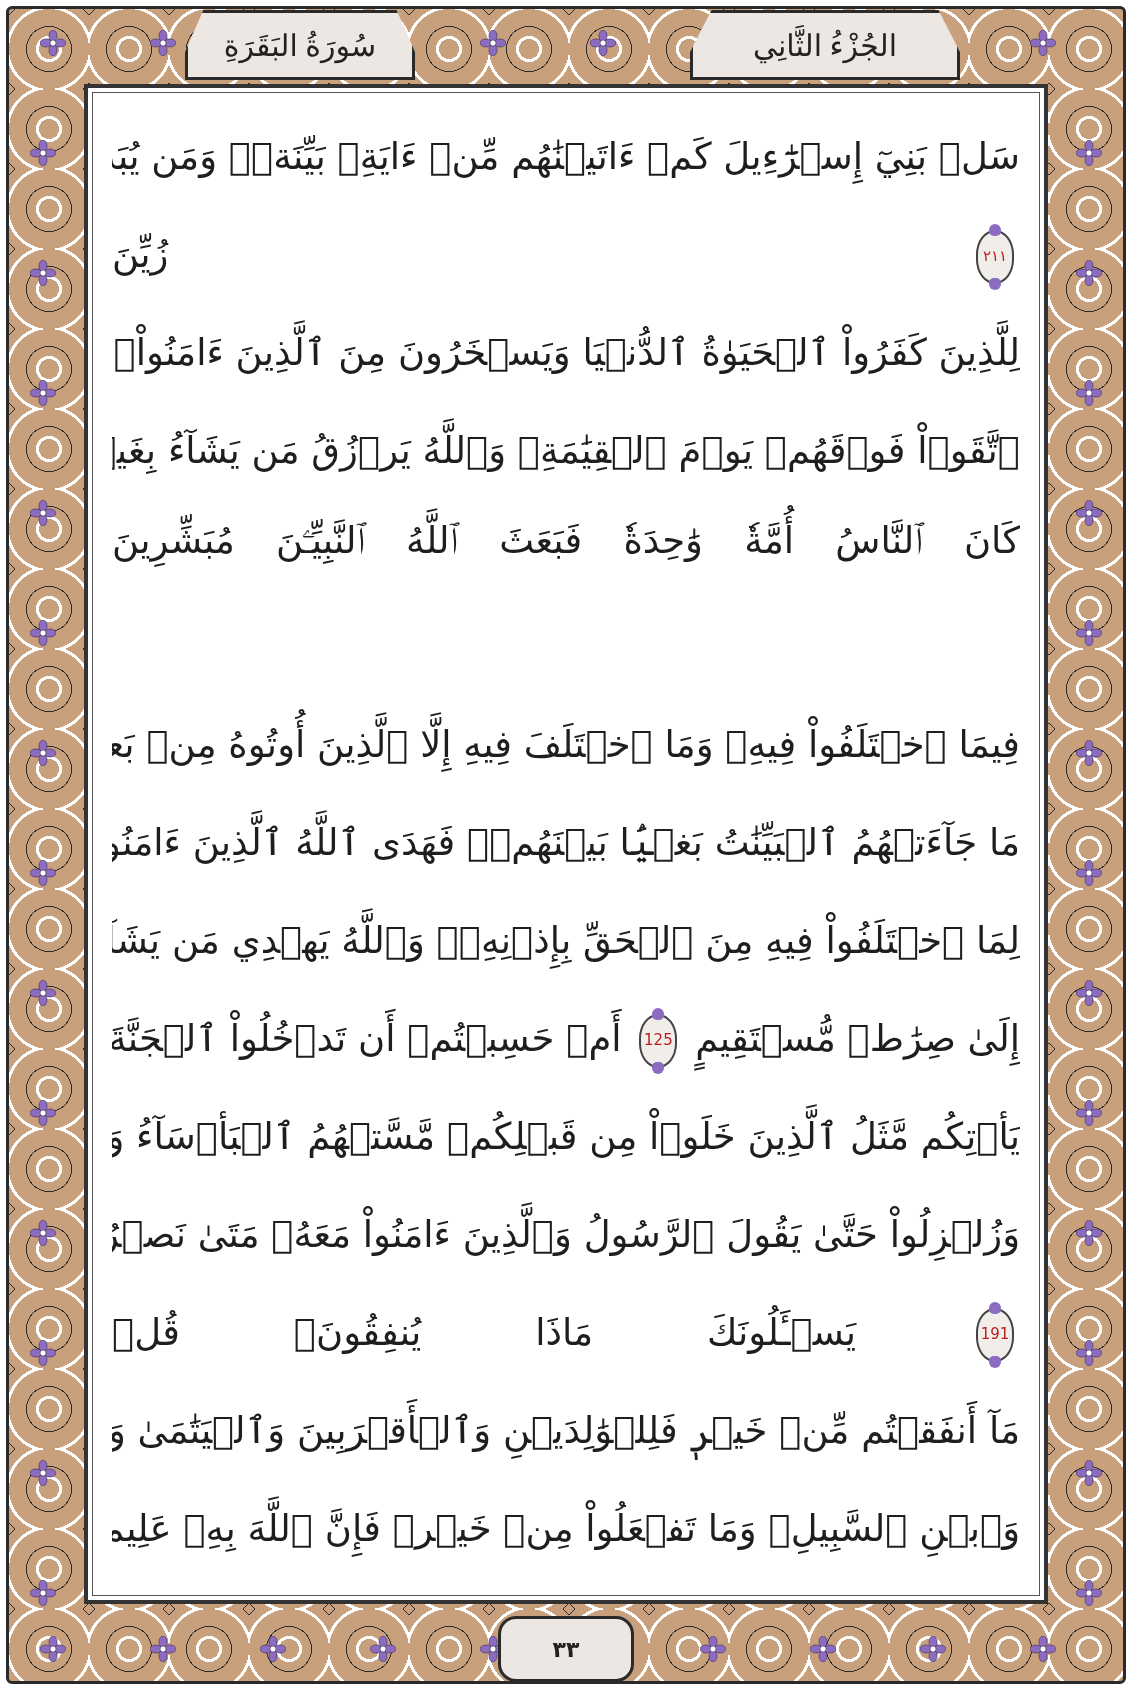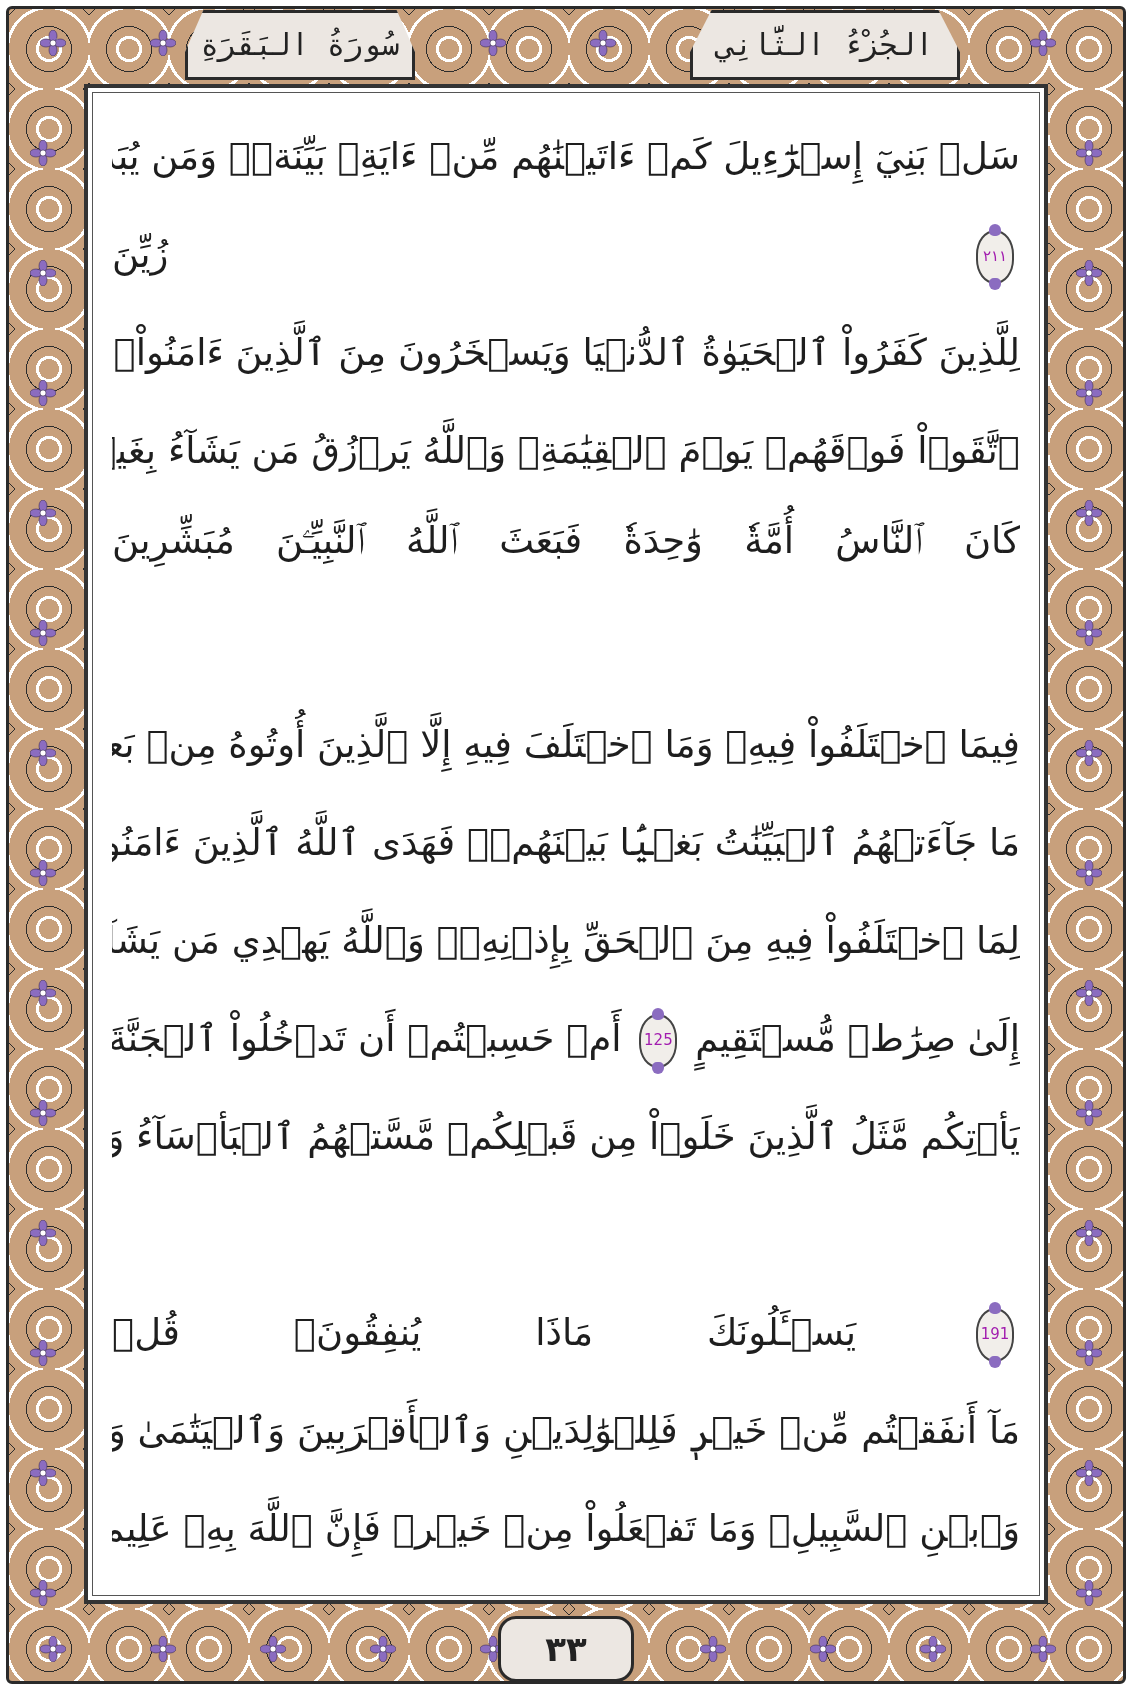--- a/index.html
+++ b/index.html
@@ -19,43 +19,43 @@
 
   .flower { position:absolute; width:26px; height:26px; }
   .flower svg { width:100%; height:100%; display:block; }
 
   
   .plate { position:absolute; top:10px; height:70px; background:#ece7e2; border:3px solid #2a2a2a;
     box-sizing:border-box; display:flex; align-items:center; justify-content:center;
     clip-path:polygon(8% 0, 92% 0, 100% 60%, 100% 100%, 0 100%, 0 60%); }
   .plate-left { left:185px; width:230px; }
   .plate-right { left:690px; width:270px; }
-  .plate-text { font-family:Liberation Mono, monospace; font-size:30px; color:#222; direction:rtl; }
+  .plate-text { font-family:Liberation Serif, serif; font-size:30px; color:#222; direction:rtl; }
 
   
   .pagenum { position:absolute; left:498px; top:1616px; width:136px; height:66px; background:#ece7e2;
     border:3px solid #2a2a2a; box-sizing:border-box; border-radius:18px;
     display:flex; align-items:center; justify-content:center; }
-  .pagenum-text { font-size:34px; color:#222; font-weight:bold; }
+  .pagenum-text { font-size:22px; color:#222; font-weight:bold; }
 
   
   .text-area { position:absolute; left:112px; top:112px; width:908px; height:1480px; }
   .line { position:absolute; left:0; width:908px; height:90px; direction:rtl; text-align:justify;
     text-align-last:justify; font-family:"DejaVu Sans", sans-serif; font-size:37px; line-height:90px;
     color:#1e1e1e; white-space:nowrap; overflow:hidden; }
   .line span.seg { unicode-bidi:embed; }
 
   .ayah-marker { display:inline-flex; align-items:center; justify-content:center;
     width:38px; height:54px; margin:0 6px; vertical-align:middle; position:relative;
     border-radius:50% / 45%; border:2px solid #444; background:#f1eeea; box-sizing:border-box; }
   .ayah-marker::before { content:""; position:absolute; top:-8px; left:50%; width:12px; height:12px;
     margin-left:-6px; background:#8b6cc0; border-radius:50% 50% 40% 40%; }
   .ayah-marker::after { content:""; position:absolute; bottom:-8px; left:50%; width:12px; height:12px;
     margin-left:-6px; background:#8b6cc0; border-radius:40% 40% 50% 50%; }
-  .ayah-num { font-size:15px; color:#a21caf; line-height:1; direction:rtl; }
+  .ayah-num { font-size:15px; color:#b91c1c; line-height:1; direction:rtl; }
 </style>
 </head>
 <body>
 
 <div class="page">
 
   <div class="border-band"></div>
 
   <div id="flowers">
       <div class="flower" style="left: 40px; top: 30px;">
@@ -517,20 +517,21 @@
     <div class="line" style="top:196px"><span class="seg">لِلَّذِينَ كَفَرُواْ ٱلۡحَيَوٰةُ ٱلدُّنۡيَا وَيَسۡخَرُونَ مِنَ ٱلَّذِينَ ءَامَنُواْۘ وَٱلَّذِينَ</span></div>
     <div class="line" style="top:294px"><span class="seg">ٱتَّقَوۡاْ فَوۡقَهُمۡ يَوۡمَ ٱلۡقِيَٰمَةِۗ وَٱللَّهُ يَرۡزُقُ مَن يَشَآءُ بِغَيۡرِ حِسَابٖ</span> </div>
     <div class="line" style="top:384px"><span class="seg">كَانَ ٱلنَّاسُ أُمَّةٗ وَٰحِدَةٗ فَبَعَثَ ٱللَّهُ ٱلنَّبِيِّـۧنَ مُبَشِّرِينَ</span></div>
     <div class="line" style="top:588px"><span class="seg">فِيمَا ٱخۡتَلَفُواْ فِيهِۚ وَمَا ٱخۡتَلَفَ فِيهِ إِلَّا ٱلَّذِينَ أُوتُوهُ مِنۢ بَعۡدِ</span></div>
     <div class="line" style="top:686px"><span class="seg">مَا جَآءَتۡهُمُ ٱلۡبَيِّنَٰتُ بَغۡيَۢا بَيۡنَهُمۡۖ فَهَدَى ٱللَّهُ ٱلَّذِينَ ءَامَنُواْ</span></div>
     <div class="line" style="top:784px"><span class="seg">لِمَا ٱخۡتَلَفُواْ فِيهِ مِنَ ٱلۡحَقِّ بِإِذۡنِهِۦۗ وَٱللَّهُ يَهۡدِي مَن يَشَآءُ</span></div>
     <div class="line" style="top:882px"><span class="seg">إِلَىٰ صِرَٰطٖ مُّسۡتَقِيمٍ</span> <span class="ayah-marker">
           <span class="ayah-num">125</span>
         </span> <span class="seg">أَمۡ حَسِبۡتُمۡ أَن تَدۡخُلُواْ ٱلۡجَنَّةَ وَلَمَّا</span></div>
     <div class="line" style="top:980px"><span class="seg">يَأۡتِكُم مَّثَلُ ٱلَّذِينَ خَلَوۡاْ مِن قَبۡلِكُمۖ مَّسَّتۡهُمُ ٱلۡبَأۡسَآءُ وَٱلضَّرَّآءُ</span></div>
+    <div class="line" style="top:1078px"><span class="seg">وَزُلۡزِلُواْ حَتَّىٰ يَقُولَ ٱلرَّسُولُ وَٱلَّذِينَ ءَامَنُواْ مَعَهُۥ مَتَىٰ نَصۡرُ</span></div>
     <div class="line" style="top:1176px"> <span class="ayah-marker">
           <span class="ayah-num">191</span>
         </span> <span class="seg">يَسۡـَٔلُونَكَ مَاذَا يُنفِقُونَۖ قُلۡ</span></div>
     <div class="line" style="top:1274px"><span class="seg">مَآ أَنفَقۡتُم مِّنۡ خَيۡرٖ فَلِلۡوَٰلِدَيۡنِ وَٱلۡأَقۡرَبِينَ وَٱلۡيَتَٰمَىٰ وَٱلۡمَسَٰكِينِ</span></div>
     <div class="line" style="top:1372px"><span class="seg">وَٱبۡنِ ٱلسَّبِيلِۗ وَمَا تَفۡعَلُواْ مِنۡ خَيۡرٖ فَإِنَّ ٱللَّهَ بِهِۦ عَلِيمٞ</span> </div>
   </div>
 
   <div class="pagenum">
     <span class="pagenum-text">٣٣</span>
   </div>

